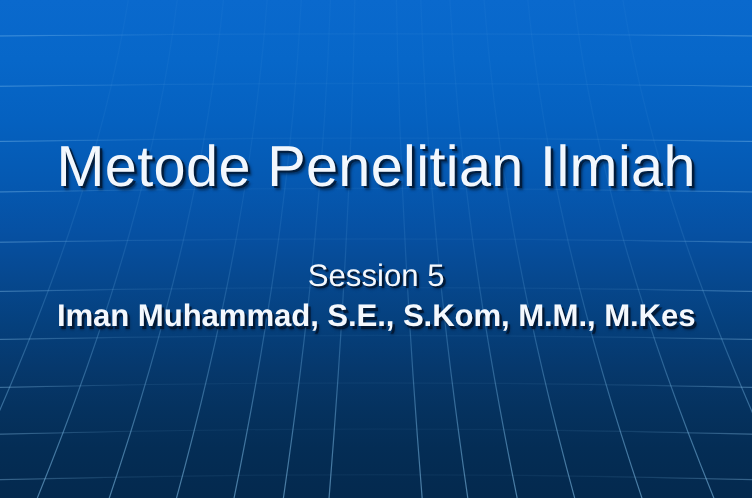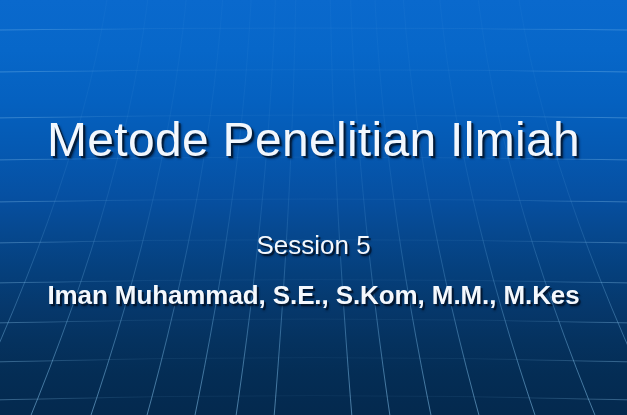--- a/index.html
+++ b/index.html
@@ -72,21 +72,21 @@
   }
 
   #subtitle-block {
     position: absolute;
     top: 212px;
     left: 0;
     right: 0;
   }
 
   .subtitle-line {
-    margin: 16px;
+    margin: 0;
     padding: 0;
     font-size: 26px;
     font-weight: 400;
     line-height: 1.32;
     color: #f4f8fd;
     text-shadow:
        2px 2px 0 rgba(2, 20, 44, 0.80),
        2px 3px 2px rgba(1, 16, 38, 0.5);
     white-space: nowrap;
   }

